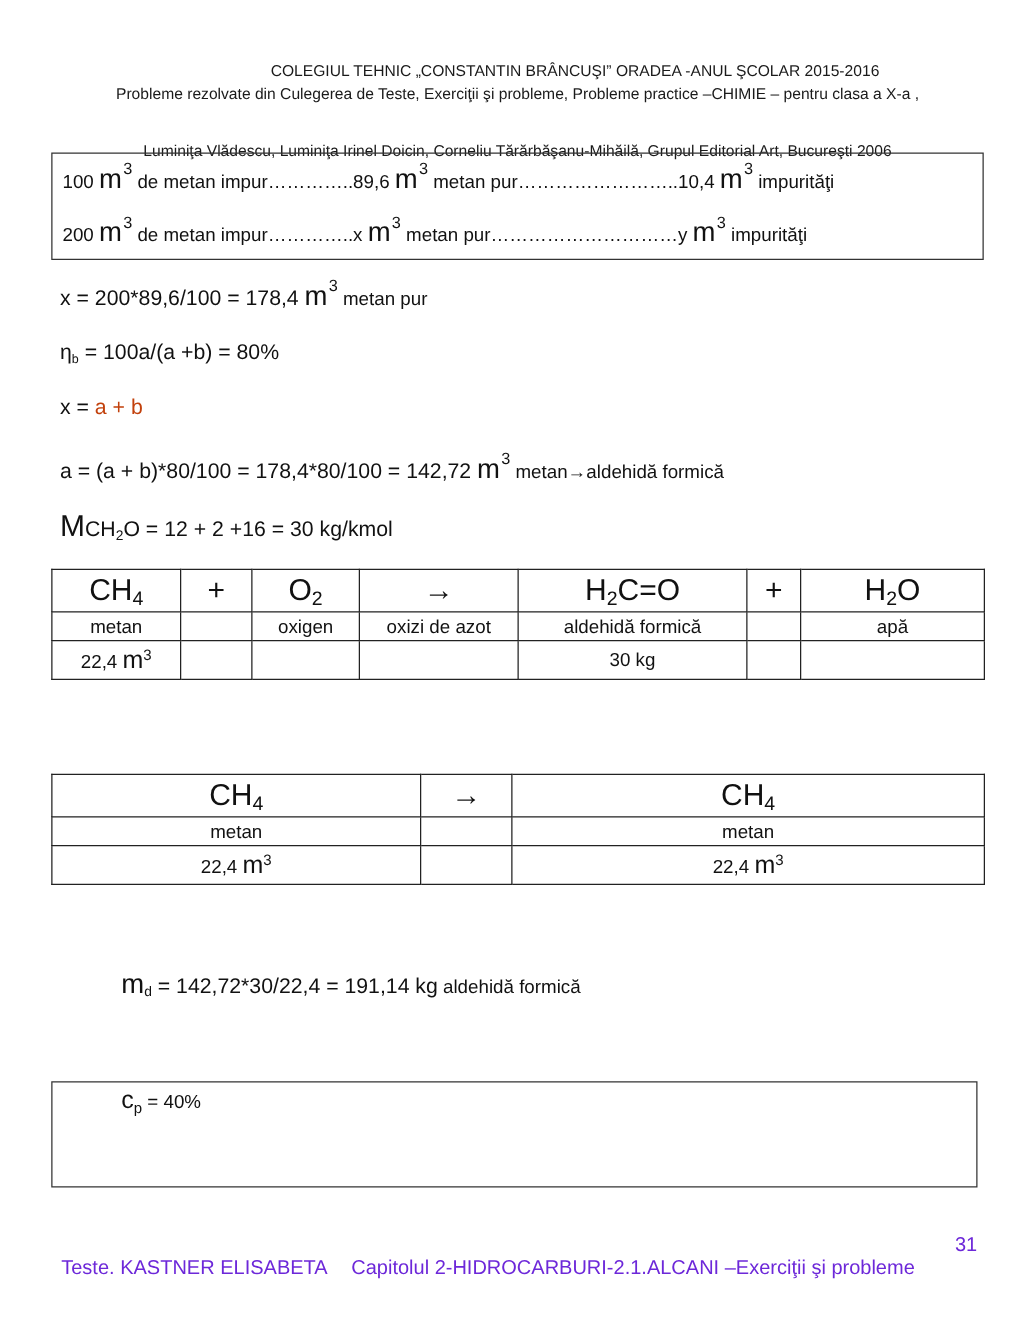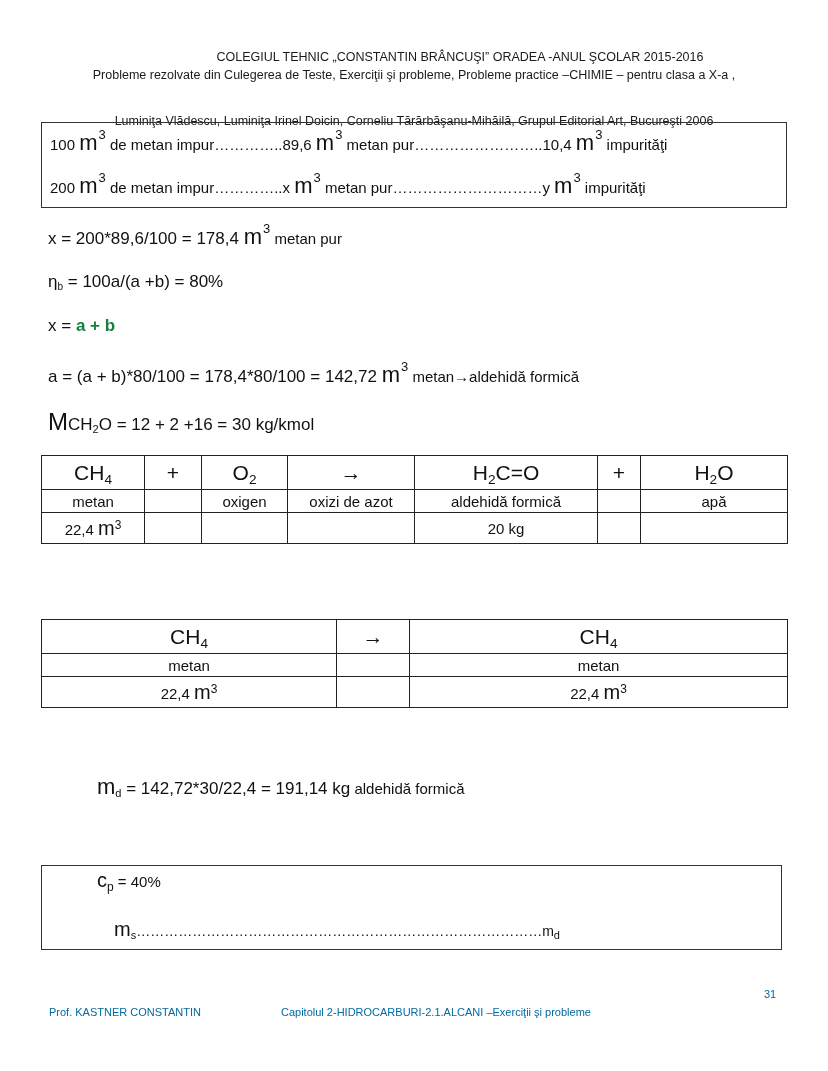--- a/index.html
+++ b/index.html
@@ -5,28 +5,28 @@
   html, body { margin:0; padding:0; background:#ffffff; }
   body { width:828px; height:1071px; position:relative; overflow:hidden;
          font-family:"Liberation Sans", "DejaVu Sans", sans-serif; color:#111; }
   .abs { position:absolute; }
   .hdr { left:0; width:828px; text-align:center; font-size:12.5px; line-height:17px; color:#1a1a1a; }
   .box { border:1.3px solid #333; box-sizing:border-box; }
   .line { position:absolute; left:8px; font-size:15px; white-space:nowrap; }
   .big { font-size:22px; }
   sup.s { font-size:13px; vertical-align:top; position:relative; top:-3px; margin-left:1px; }
   .sub { font-size:0.65em; vertical-align:baseline; position:relative; top:0.3em; }
-  .red { color:#15803d; font-weight:bold; }
+  .red { color:#c2410c; font-weight:normal; }
   .eq { position:absolute; left:48px; font-size:17px; white-space:nowrap; }
   .sm { font-size:15px;margin-top:12px; }
   table.chem { position:absolute; border-collapse:collapse; table-layout:fixed; }
   table.chem td { border:1.3px solid #222; text-align:center; padding:0; overflow:hidden; white-space:nowrap; }
-  .f22 { font-size:21px; }
+  .f22 { font-size:24px; }
   .f15 { font-size:15px; }
-  .foot { font-size:11px; color:#0369a1; white-space:nowrap; }
+  .foot { font-size:16px; color:#6d28d9; white-space:nowrap; }
 </style>
 </head>
 <body>
 
 <div class="abs hdr" style="top:49px;padding-left:46px;">COLEGIUL TEHNIC „CONSTANTIN BRÂNCUŞI” ORADEA  -ANUL ŞCOLAR 2015-2016</div>
 <div class="abs hdr" style="top:67px;text-align:center;">Probleme rezolvate din Culegerea de Teste, Exerciţii şi probleme, Probleme practice –CHIMIE – pentru clasa a X-a ,</div>
 <div class="abs hdr" style="top:85px;margin-top:28px;">Luminiţa Vlădescu, Luminiţa Irinel Doicin, Corneliu Tărărbăşanu-Mihăilă, Grupul Editorial Art, Bucureşti 2006</div>
 
 <div class="abs box" style="left:41px; top:122px; width:746px; height:86px;">
   <div class="line" style="top:7px;">
@@ -80,21 +80,21 @@
     <td class="f15">oxizi de azot</td>
     <td class="f15">aldehidă formică</td>
     <td></td>
     <td class="f15">apă</td>
   </tr>
   <tr style="height:31px;">
     <td class="f15"><span>22,4 </span><span style="font-size:20px;">m</span><sup style="font-size:12px;">3</sup></td>
     <td></td>
         <td></td>
         <td></td>
-    <td class="f15">20 kg</td>
+    <td class="f15">30 kg</td>
     <td></td>
         <td></td>
   </tr>
 </tbody>
   </table>
 
 <table class="chem" style="left:41px; top:619px; width:746px;">
   <colgroup>
       <col style="width:295px">
       <col style="width:73px">
@@ -120,20 +120,17 @@
   </table>
 
 <div class="eq" style="left:97px; top:774px;">
   <span style="font-size:22px;">m</span><span class="sub">d</span><span> = 142,72*30/22,4 = 191,14 kg</span><span class="sm"> aldehidă formică</span>
 </div>
 <div class="eq" style="left:97px; top:869px; font-size:15px;">
   <span style="font-size:20px;">c</span><span class="sub" style="font-size:12px;">p</span><span>  = 40%</span>
 </div>
 
 <div class="abs box" style="left:41px; top:865px; width:741px; height:85px;">
-  <div class="line" style="left:72px; top:52px; font-size:14px;">
-    <span style="font-size:20px;">m</span><span class="sub" style="font-size:11px;">s</span><span>……………………………………………………………………………m</span><span class="sub" style="font-size:11px;">d</span>
-  </div>
 </div>
 
 <div class="abs foot" style="left:764px; top:988px;">31</div>
-<div class="abs foot" style="left:49px; top:1006px;">Prof. KASTNER CONSTANTIN</div>
+<div class="abs foot" style="left:49px; top:1006px;">Teste. KASTNER ELISABETA</div>
 <div class="abs foot" style="left:265px; top:1006px;margin-left:16px;">Capitolul 2-HIDROCARBURI-2.1.ALCANI –Exerciţii şi probleme</div>
 
 </body></html>

